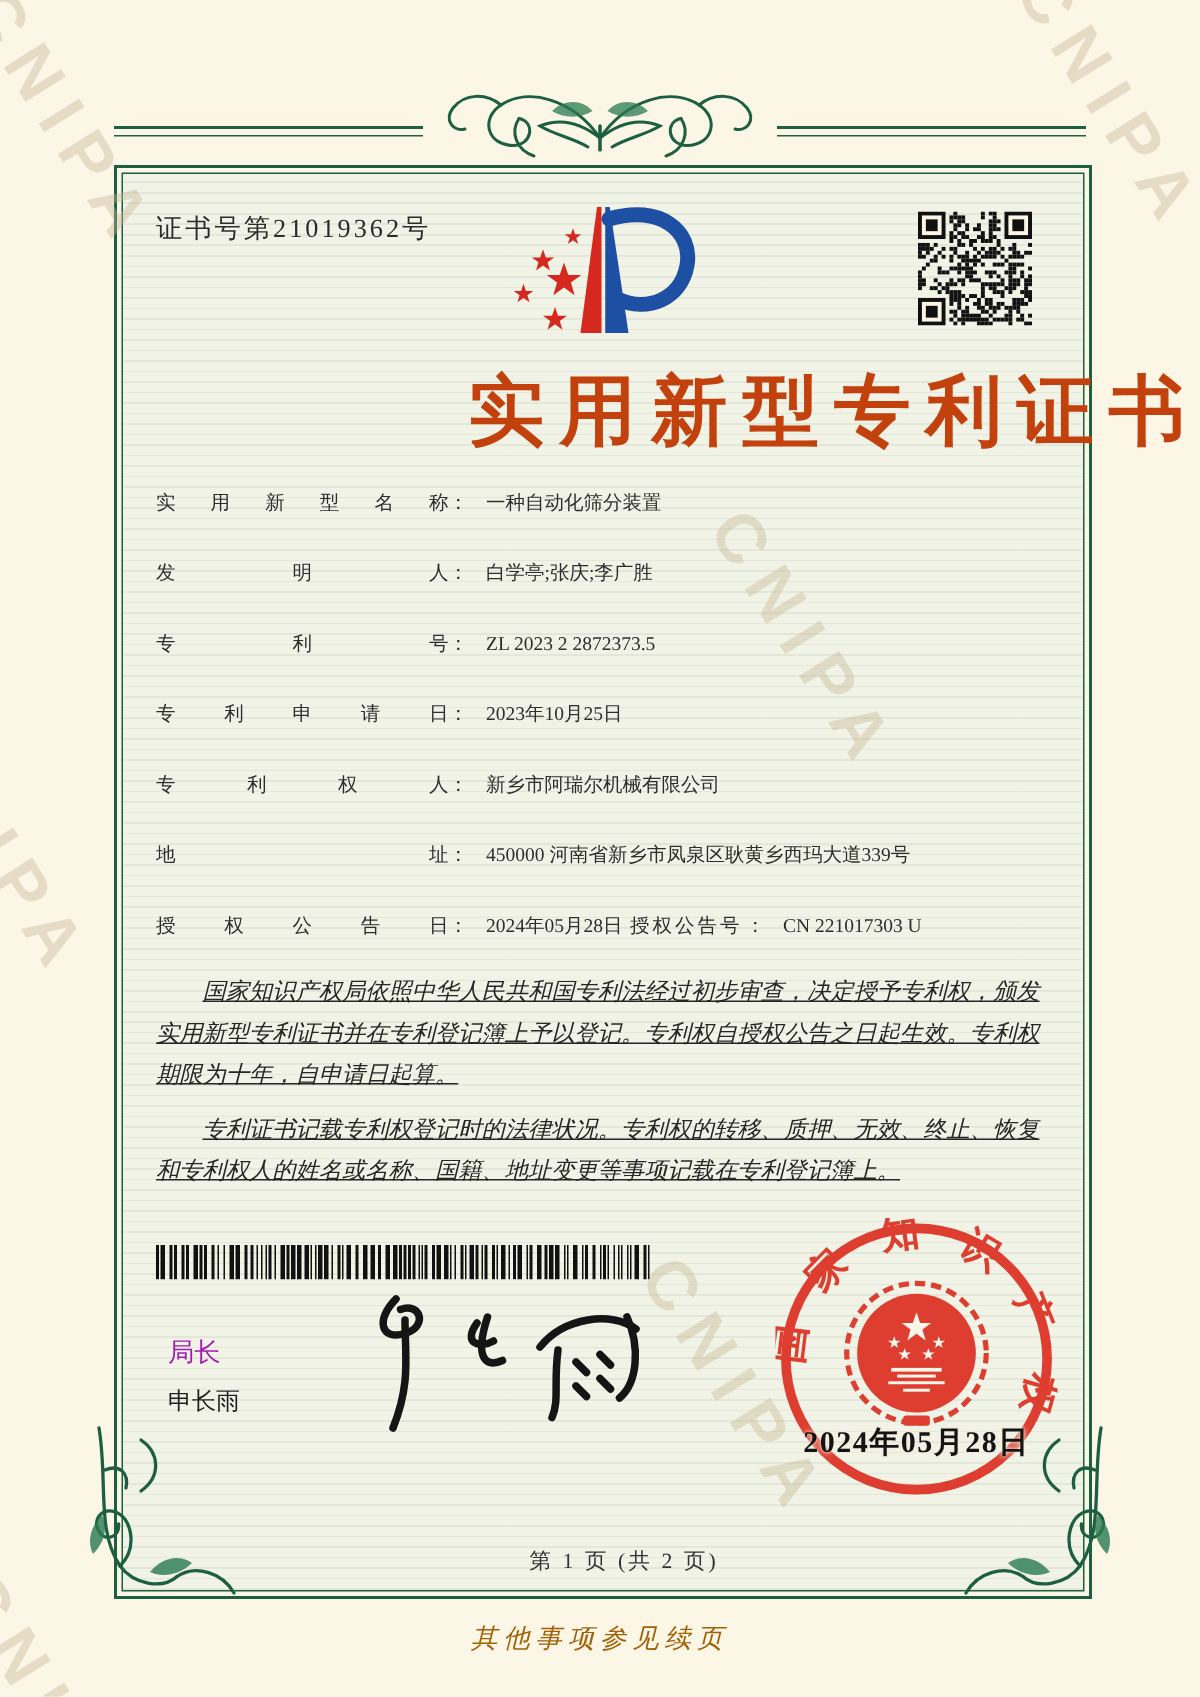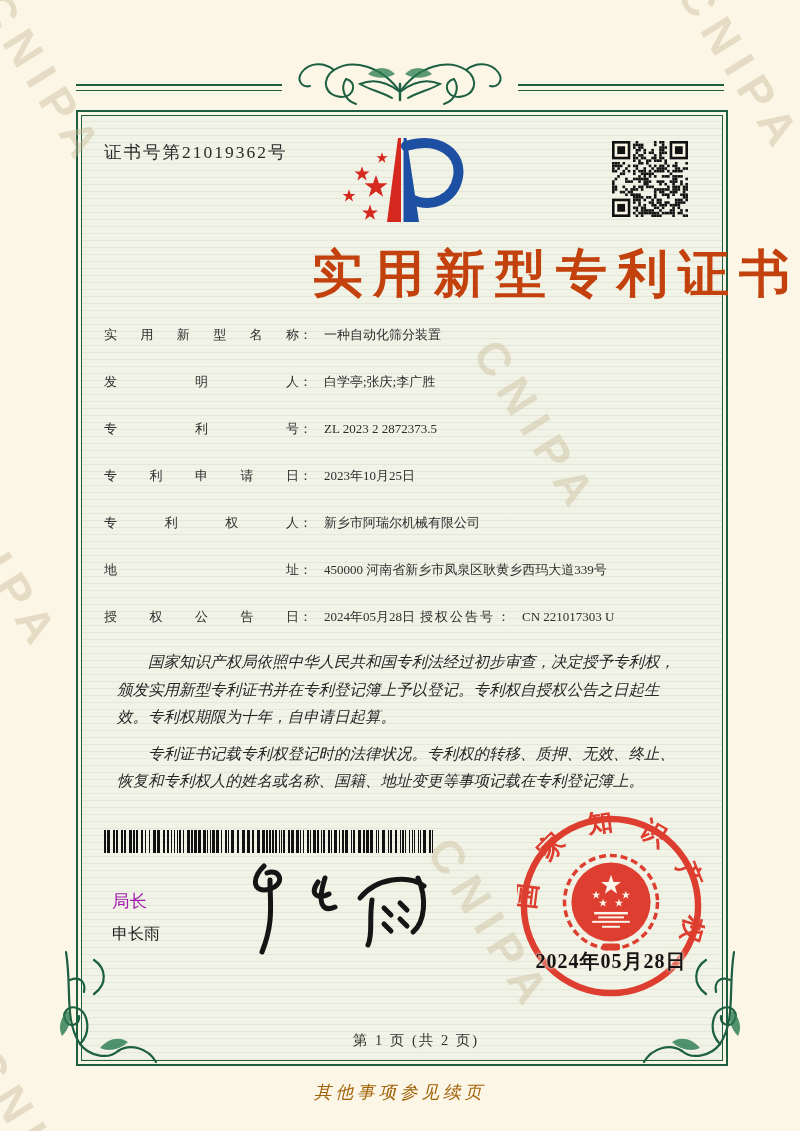--- a/index.html
+++ b/index.html
@@ -46,21 +46,21 @@
   .title{position:absolute;left:0;right:0;top:240px;z-index:4;text-align:right;
     font-size:51px;font-weight:700;letter-spacing:10px;color:#c2410c;}
   .fields{position:absolute;left:104px;top:326px;width:560px;z-index:4;font-size:13px;color:#2d2d2d;}
   .frow{height:47px;position:relative;white-space:nowrap;}
   .f-label{display:inline-block;width:195px;text-align:justify;text-align-last:justify;vertical-align:top;}
   .f-colon{display:inline-block;margin-right:12px;}
   .grant2{position:absolute;left:316px;top:0;}
   .grant2 .g-label{letter-spacing:2px;margin-right:2px;margin-top:40px;}
   .paras{position:absolute;left:104px;top:648px;width:594px;z-index:4;
     font-size:15.5px;line-height:1.78;font-style:italic;color:#262626;}
-  .paras p{margin:0 13px 9px;text-indent:2em;}
+  .paras p{margin:0 0 9px;text-indent:2em;text-decoration:underline;}
   .barcode{position:absolute;left:104px;top:830px;z-index:4;}
   .sig-title{position:absolute;left:112px;top:889px;z-index:4;font-size:17.5px;
     font-family:"Liberation Sans","DejaVu Sans",sans-serif;color:#a21caf;}
   .sig-name{position:absolute;left:112px;top:924px;z-index:4;font-size:16px;
     font-family:"Liberation Sans","DejaVu Sans",sans-serif;color:#1e1e1e;}
   .signature{position:absolute;left:212px;top:850px;z-index:5;}
   .seal{position:absolute;left:517px;top:812px;z-index:4;opacity:.95;}
   .seal-date{position:absolute;left:521px;top:948px;width:180px;z-index:5;
     text-align:center;font-size:20px;font-weight:700;color:#141414;letter-spacing:1px;
     text-shadow:0 0 4px #f2ecdc,0 0 2px #f2ecdc;}

